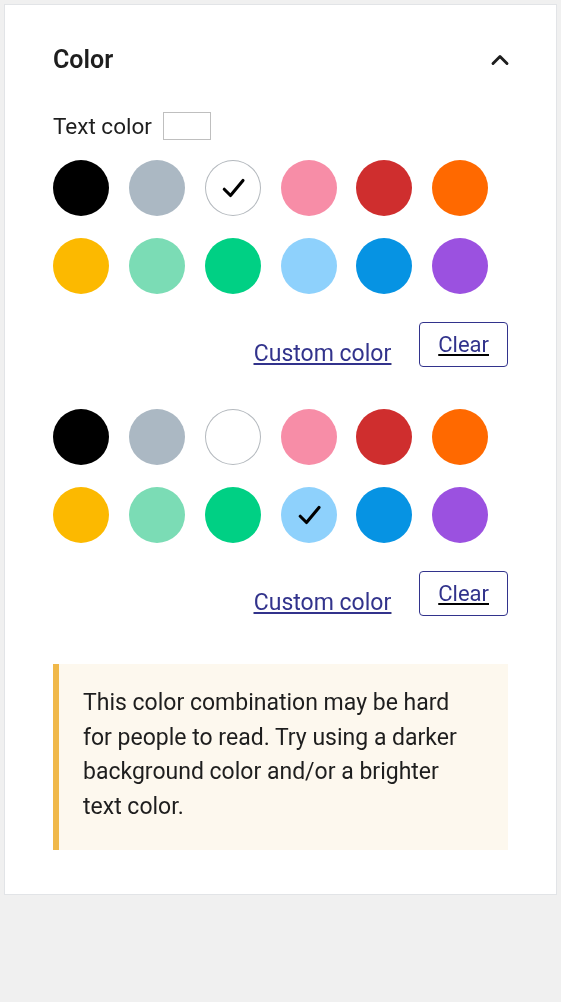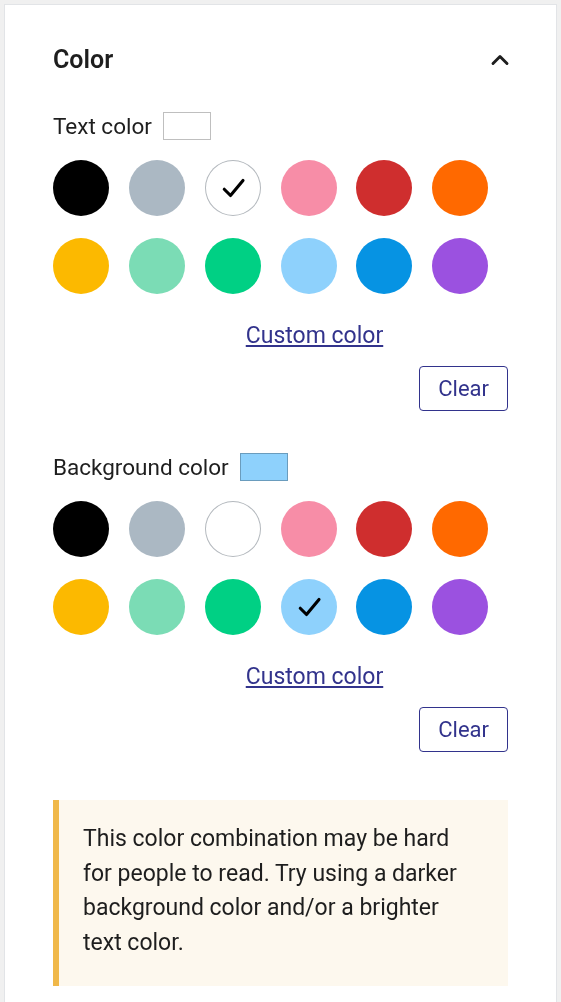--- a/index.html
+++ b/index.html
@@ -79,43 +79,43 @@
     .swatch.white-border {
       box-shadow: inset 0 0 0 1px #b4b9be;
     }
     .swatch .check {
       width: 30px;
       height: 30px;
     }
     .section-footer {
       display: flex;
       justify-content: flex-end;
-      align-items: flex-start;
-      gap: 36px;
+      align-items: flex-end;
+      gap: 28px;
+      text-decoration: underline;
     }
     .custom-link {
       font-size: 23px;
       color: #32338c;
       text-decoration: underline;
       cursor: pointer;
       background: none;
       border: none;
       padding: 0;
       font-family: inherit;
     }
     .clear-btn {
       font-size: 22px;
       color: #32338c;
       background: #fff;
       border: 1.5px solid #32338c;
       border-radius: 4px;
       padding: 9px 18px;
       cursor: pointer;
       font-family: inherit;
-      margin-top: 44px;
     }
     .notice {
       display: flex;
       margin-top: 48px;
       background: #fdf8ee;
     }
     .notice-bar {
       width: 6px;
       background: #f0b849;
       flex-shrink: 0;
@@ -188,24 +188,20 @@
             <button class="swatch" style="background: rgb(155, 81, 224);"></button>
           </div>
         </div>
       <div class="section-footer">
         <button class="custom-link">Custom color</button>
         <button class="clear-btn">Clear</button>
       </div>
     </div>
 
     <div class="section" style="margin-top:42px;">
-      <div class="section-label-row">
-        <span class="section-label">Background color</span>
-        <span class="color-indicator" style="background: rgb(142, 209, 252);"></span>
-      </div>
       <div class="swatch-grid">
           <div class="swatch-cell">
             <button class="swatch" style="background: rgb(0, 0, 0);"></button>
           </div>
           <div class="swatch-cell">
             <button class="swatch" style="background: rgb(171, 184, 195);"></button>
           </div>
           <div class="swatch-cell">
             <button class="swatch white-border" style="background: rgb(255, 255, 255);"></button>
           </div>

